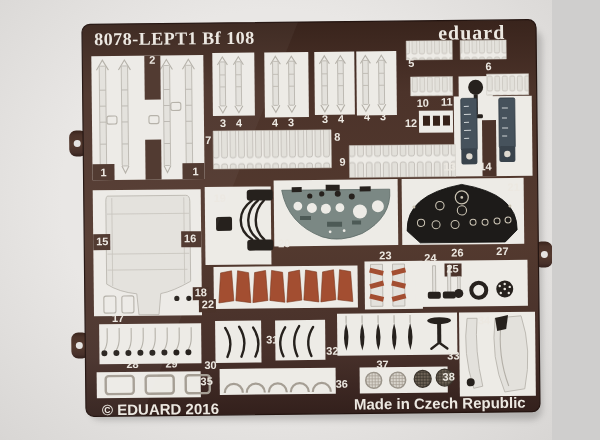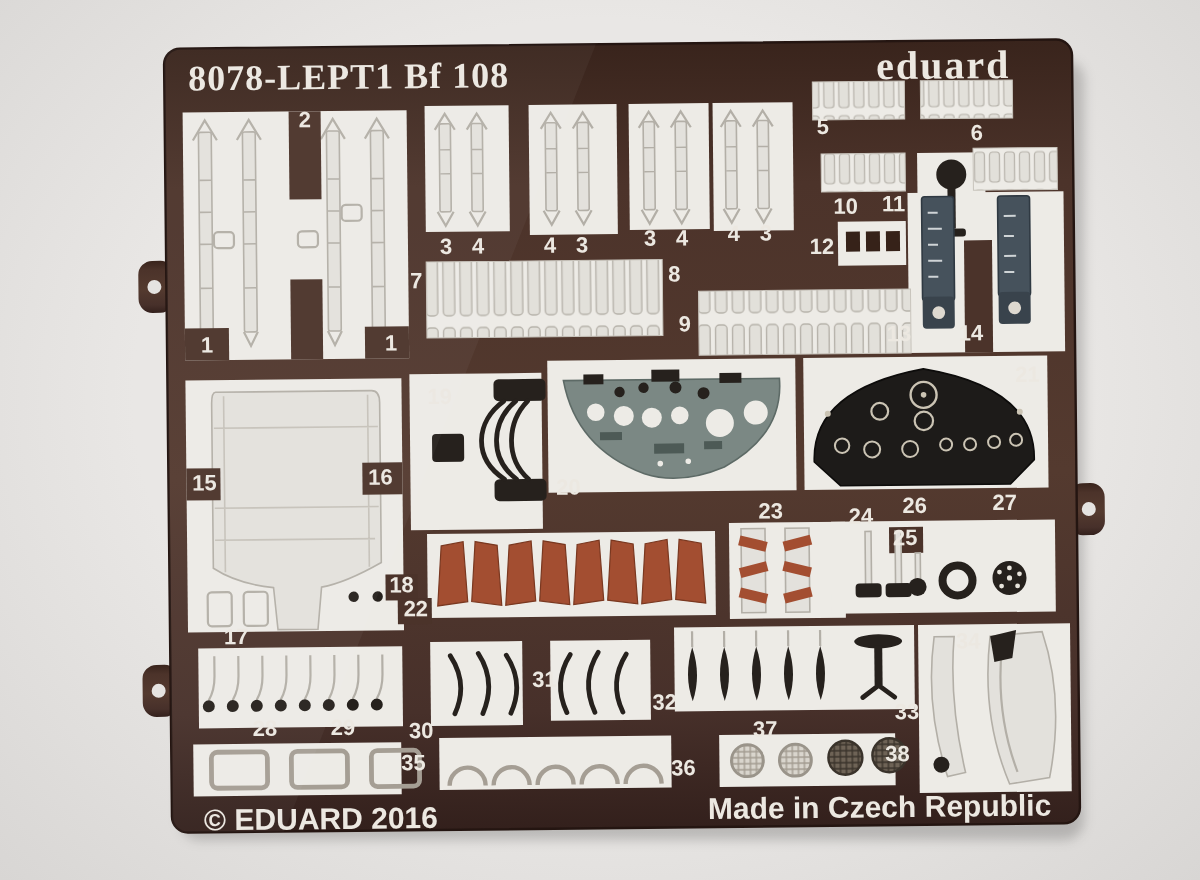--- a/index.html
+++ b/index.html
@@ -1,16 +1,16 @@
 <!DOCTYPE html>
 <html style="--fret: #4b332a; --fret_dark: #362219; --backing: #edebe6; --part_light: #e3e1dc; --part_outline: #b3afa7; --dark_part: #26211d; --panel_grey: #7b8884; --panel_black: #1d1b19; --red_brown: #a34e31; --slate: #46525c; --label: #ece8e1; --photo_bg: #e5e3e1;"><head>
 <meta charset="utf-8">
 <style>
   html,body{margin:0;padding:0;background:#cfcecd;}
-  #photo{position:relative;width:600px;height:440px;overflow:hidden;
+  #photo{position:relative;width:552px;height:440px;overflow:hidden;
          background:radial-gradient(ellipse at 50% 45%, #e9e7e5 55%, #d8d6d4 100%);}
   svg{display:block;}
   .f   { fill: var(--fret); }
   .fd  { fill: var(--fret_dark); }
   .bk  { fill: var(--backing); }
   .pl  { fill: var(--part_light); stroke: var(--part_outline); stroke-width:.8; }
   .ol  { fill:none; stroke: var(--part_outline); stroke-width:1.1; }
   .gl  { fill:none; stroke:#a59e94; stroke-width:2.2; }
   .dk  { fill: var(--dark_part); }
   .dkl { fill:none; stroke: var(--dark_part); stroke-width:2.4; stroke-linecap:round; }

